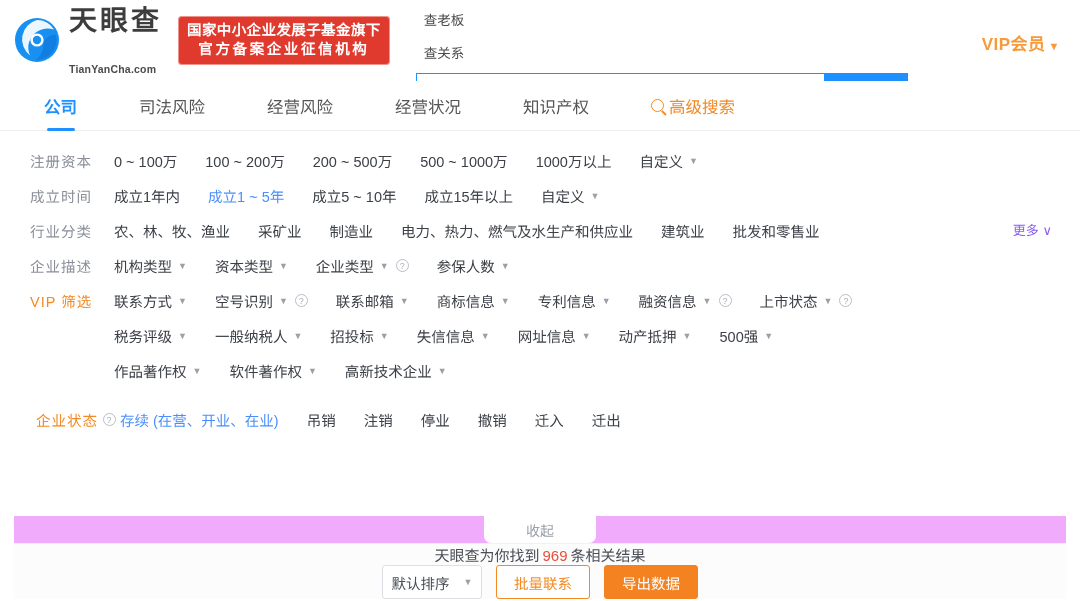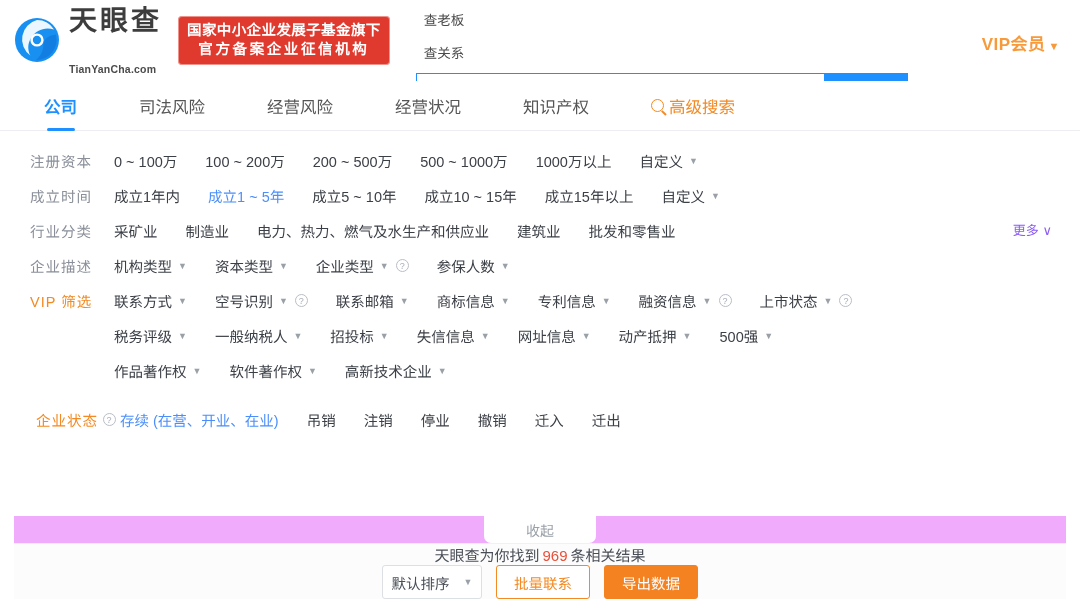--- a/index.html
+++ b/index.html
@@ -236,35 +236,35 @@
         <span class="fopt">
             <span>成立1年内</span>
           </span>
         <span class="fopt sel">
             <span>成立1 ~ 5年</span>
           </span>
         <span class="fopt">
             <span>成立5 ~ 10年</span>
           </span>
         <span class="fopt">
-            <span>成立10 ~ 15年</span>
-          </span>
-        <span class="fopt">
             <span>成立15年以上</span>
           </span>
         <span class="fopt">
             <span>自定义</span>
             <span class="caret-dn">▼</span>
           </span>
       </div>
     </div>
 
     <div class="frow">
       <div class="flabel">行业分类</div>
       <div class="fopts">
+        <span class="fopt">
+            <span>农、林、牧、渔业</span>
+          </span>
         <span class="fopt">
             <span>采矿业</span>
           </span>
         <span class="fopt">
             <span>制造业</span>
           </span>
         <span class="fopt">
             <span>电力、热力、燃气及水生产和供应业</span>
           </span>
         <span class="fopt">

